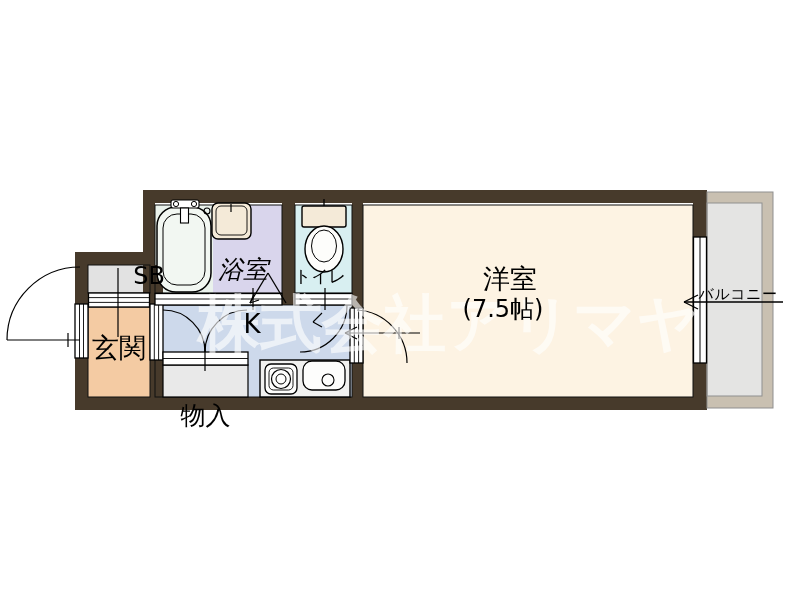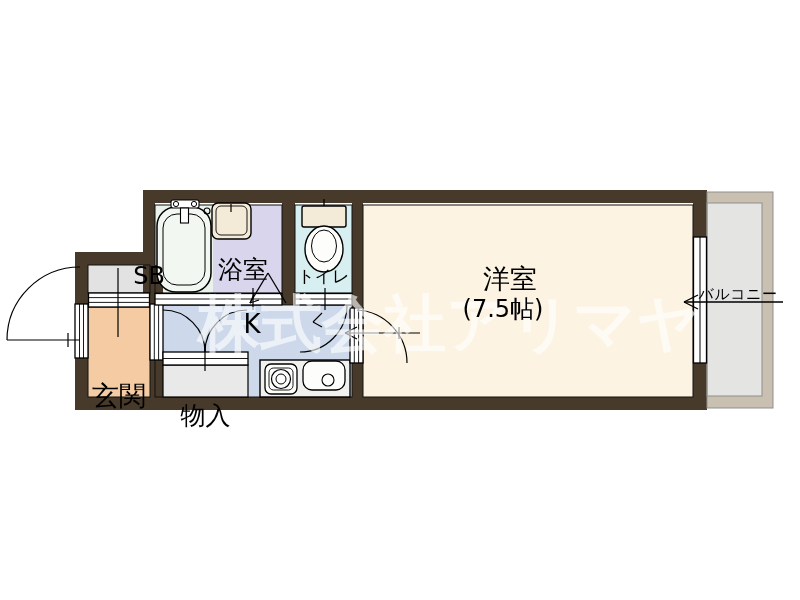--- a/index.html
+++ b/index.html
@@ -169,22 +169,22 @@
     <g fill="none" stroke="#000">
       <line x1="684" y1="302" x2="783" y2="302" stroke-width="1.3"></line>
       <line x1="684" y1="302" x2="698" y2="295" stroke-width="1.3"></line>
       <line x1="684" y1="302" x2="698" y2="309" stroke-width="1.3"></line>
     </g>
   </svg>
 
   <div id="watermark">株式会社アリマヤ</div>
 
   <div class="label" style="left:88px;top:264px;width:62px;font-size:24px;margin-left:30px;">SB</div>
-  <div class="label" style="left:88px;top:334px;width:62px;font-size:27px;margin-top:48px;">玄関</div>
-  <div class="label" style="left:212px;top:257px;width:62px;font-size:25px;">浴室</div>
-  <div class="label" style="left:294px;top:268px;width:59px;font-size:17px;">トイレ</div>
+  <div class="label" style="left:88px;top:334px;width:62px;font-size:27px;">玄関</div>
+  <div class="label" style="left:212px;top:257px;width:62px;font-size:25px;font-style:italic;">浴室</div>
+  <div class="label" style="left:294px;top:268px;width:36px;font-size:17px;">トイレ</div>
   <div class="label" style="left:238px;top:311px;width:28px;font-size:26px;">K</div>
   <div class="label" style="left:163px;top:367px;width:85px;font-size:25px;margin-top:36px;">物入</div>
   <div class="label" style="left:363px;top:265px;width:294px;font-size:27px;">洋室</div>
   <div class="label" style="left:363px;top:297px;width:280px;font-size:24px;">(7.5帖)</div>
   <div class="label" style="left:692px;top:287px;width:92px;font-size:15px;letter-spacing:0.5px;">バルコニー</div>
 
 </div>
 
 </body></html>

